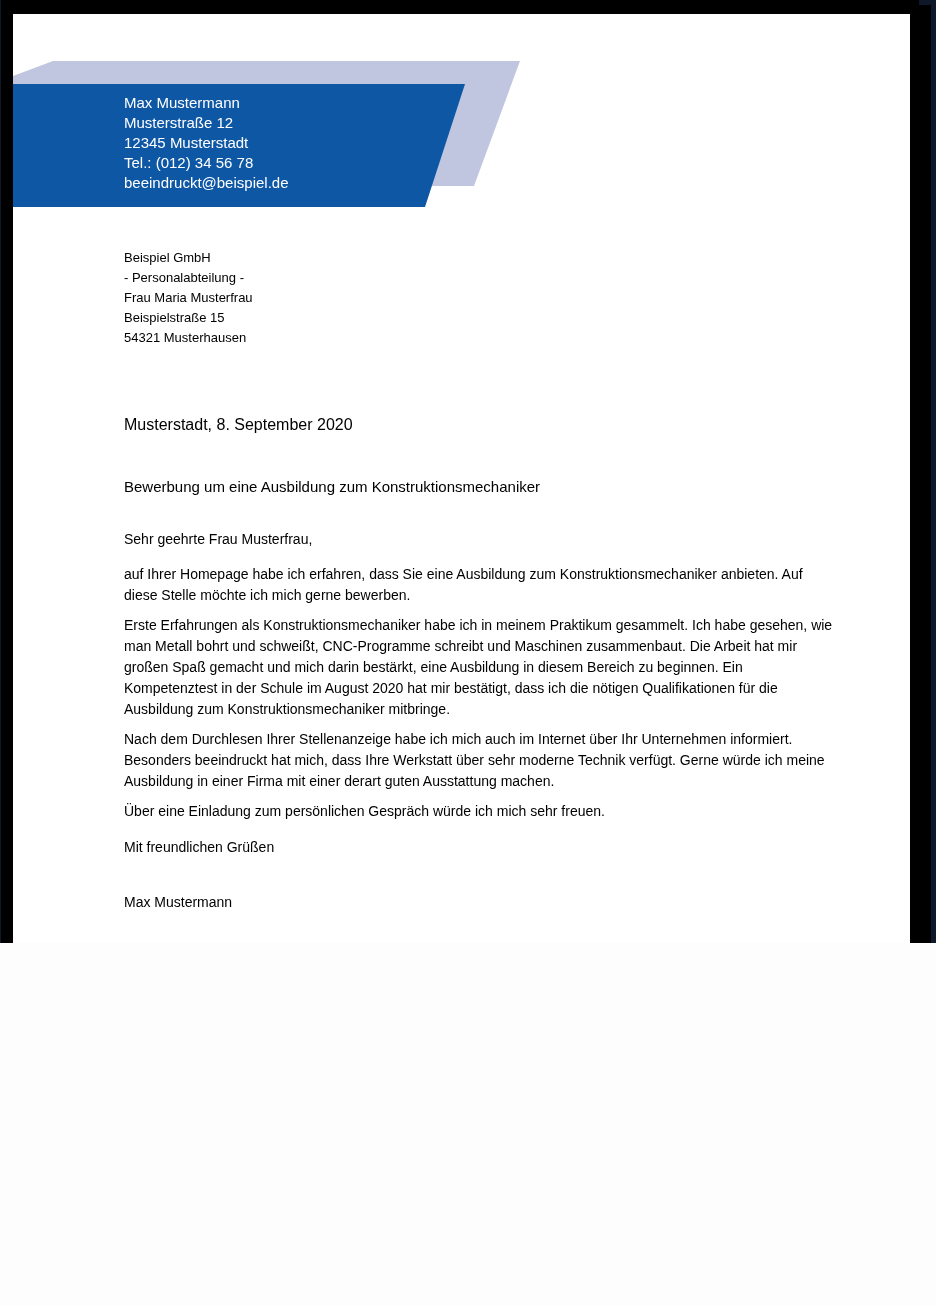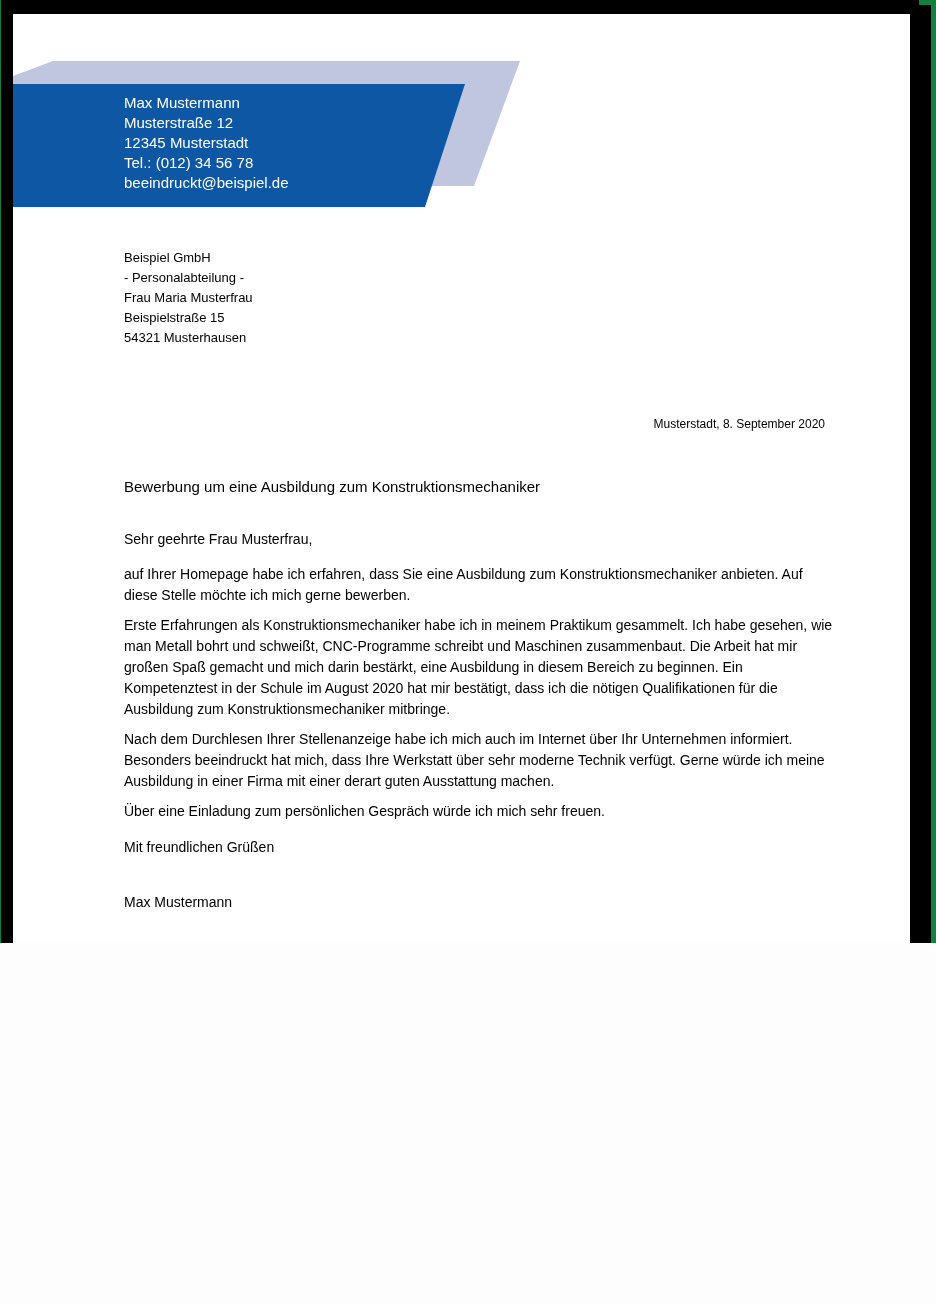--- a/index.html
+++ b/index.html
@@ -6,21 +6,21 @@
     margin: 0;
     padding: 0;
     background: #fdfdfd;
     font-family: "Liberation Sans", "DejaVu Sans", sans-serif;
   }
   .canvas {
     position: relative;
     width: 936px;
     height: 943px;
     overflow: hidden;
-    background: #15803d;
+    background: #0f172a;
   }
   
   .frame {
     position: absolute;
     left: 0; top: 0;
     width: 936px; height: 1305px;
     background: #000;
     clip-path: polygon(
       1px 0px, 919px 0px, 919px 5px, 931px 5px,
       931px 1297px, 920px 1297px, 920px 1301px, 901px 1301px, 901px 1297px,
@@ -67,22 +67,22 @@
     position: absolute;
     left: 111px; top: 234px;
     font-size: 13px;
     line-height: 20px;
     white-space: nowrap;
   }
   .date-line {
     position: absolute;
     left: 111px; top: 400px;
     width: 701px;
-    text-align: right;
-    font-size: 12px;
+    text-align: left;
+    font-size: 16px;
     line-height: 21px;
     white-space: nowrap;
   }
   .subject-line {
     position: absolute;
     left: 111px; top: 462px;
     font-size: 15px;
     line-height: 21px;
     font-weight: normal;
     white-space: nowrap;

